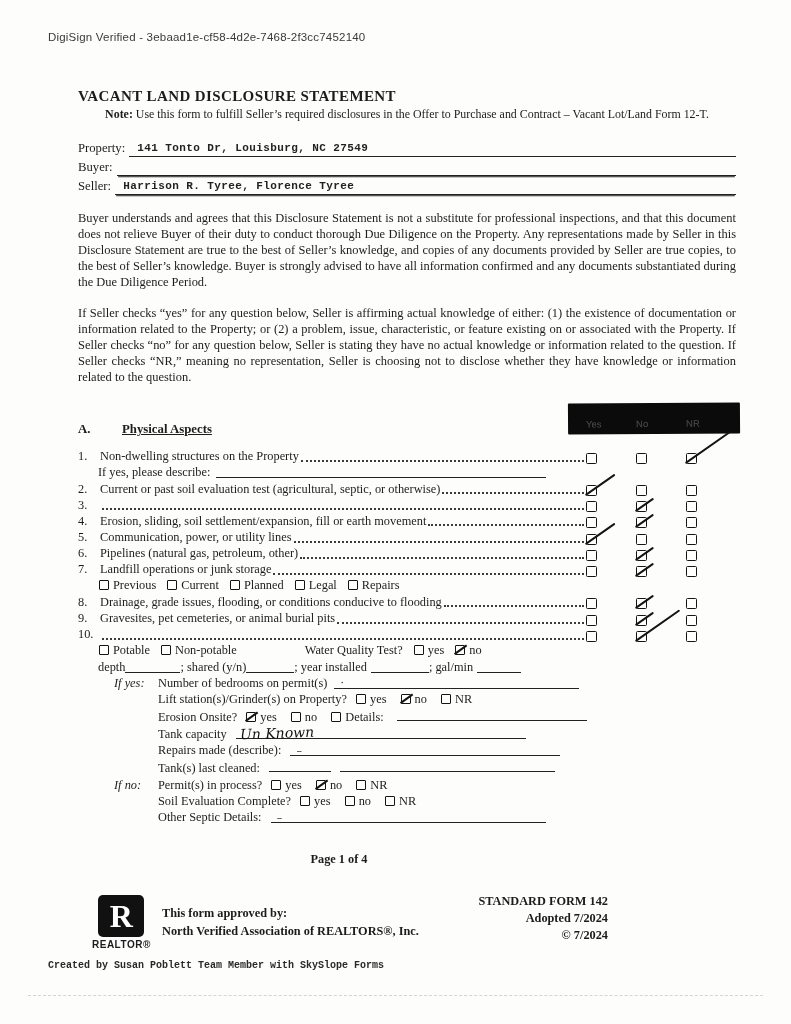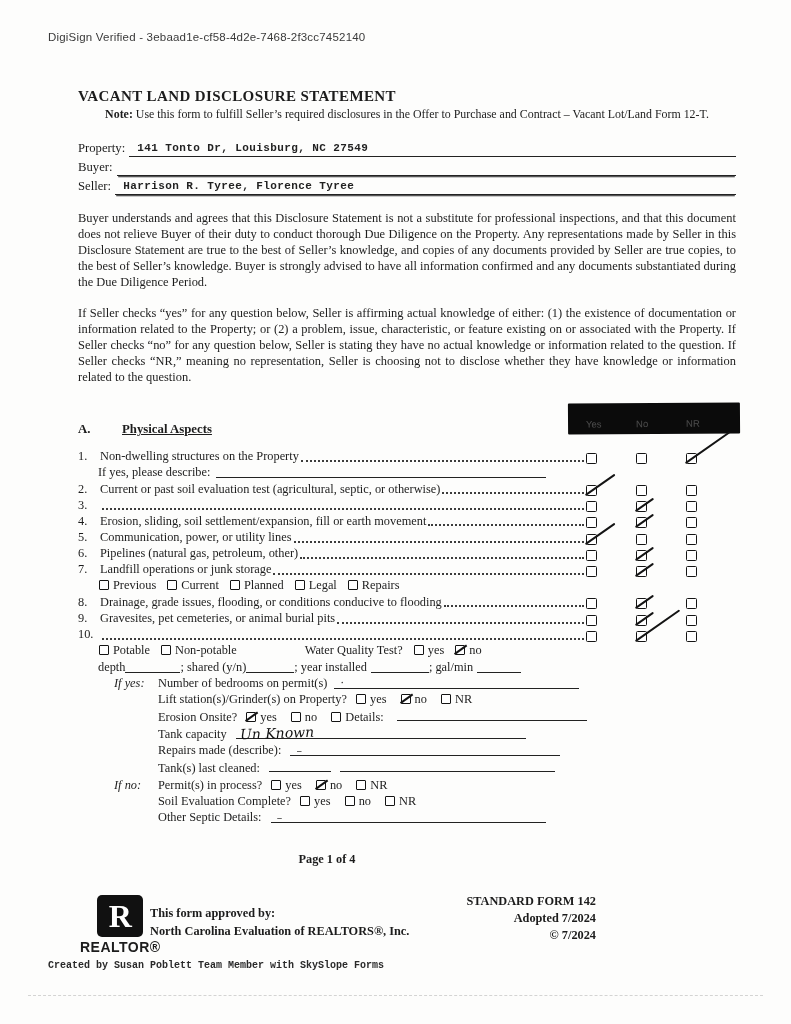--- a/index.html
+++ b/index.html
@@ -78,30 +78,30 @@
   .ifblock { display:flex; margin-left:36px; margin-top:1px; }
   .ifcol { width:44px; flex-shrink:0; font-style:italic; }
   .iflines { flex:1; }
   .ifline { line-height:15.9px; white-space:nowrap; }
   .hand {
     font-family:"DejaVu Serif", serif; font-style:italic; font-size:14px;
     display:inline-block; transform:rotate(-2deg); padding:0 4px; color:#111;
   }
   .penmark { font-family:"DejaVu Serif", serif; font-size:11px; color:#333; padding:0 6px; }
 
-  .pagefoot { position:absolute; left:0; top:852px; width:654px; }
+  .pagefoot { position:absolute; left:12px; top:852px; width:654px; }
   .pageno { text-align:center; font-size:12.3px; font-weight:bold; }
   .footcols { position:relative; margin-top:26px; }
   .realtor { position:absolute; left:80px; top:2px; text-align:center; }
   .rbox {
     width:46px; height:42px; background:#111; border-radius:5px; margin:0 auto;
     display:flex; align-items:center; justify-content:center;
   }
   .rbox span { color:#fff; font-family:"Liberation Serif", serif; font-weight:bold; font-size:32px; line-height:1; }
-  .rlabel { font-family:"Liberation Sans", sans-serif; font-weight:bold; font-size:14px; letter-spacing:.5px; margin-top:2px; }
+  .rlabel { font-family:"Liberation Sans", sans-serif; font-weight:bold; font-size:10px; letter-spacing:.5px; margin-top:2px; }
   .approved { position:absolute; left:150px; top:12px; font-weight:bold; font-size:12.3px; line-height:1.45; }
   .formid { position:absolute; right:58px; top:0; text-align:right; font-weight:bold; font-size:12.3px; line-height:1.4; }
   .createdby {
     position:absolute; left:48px; top:960px;
     font-family:"Liberation Mono", monospace; font-weight:bold; font-size:10px; color:#2a2a2a;
   }
   .noise { position:absolute; top:995px; left:28px; width:735px; border-top:1.5px dashed rgba(0,0,0,.16); }
 </style>
 </head>
 <body>
@@ -403,21 +403,21 @@
     <div class="pageno">Page 1 of 4</div>
     <div class="footcols">
       <div class="realtor">
         <div class="rbox">
             <span>R</span>
           </div>
         <div class="rlabel">REALTOR®</div>
       </div>
       <div class="approved">
         <div>This form approved by:</div>
-        <div>North Carolina Evaluation of REALTORS®, Inc.</div>
+        <div>North Verified Association of REALTORS®, Inc.</div>
       </div>
       <div class="formid">
         <div>STANDARD FORM 142</div>
         <div>Adopted 7/2024</div>
         <div>© 7/2024</div>
       </div>
     </div>
   </div>
 
   <div class="createdby">Created by Susan Poblett Team Member with SkySlope Forms</div>

